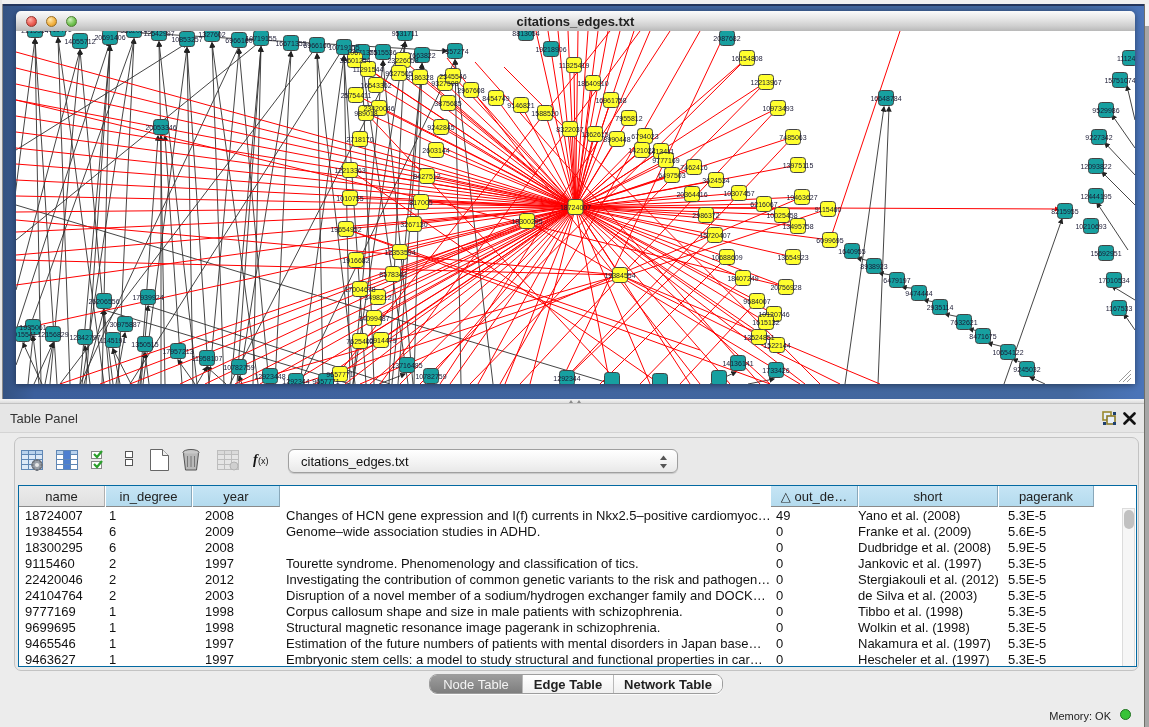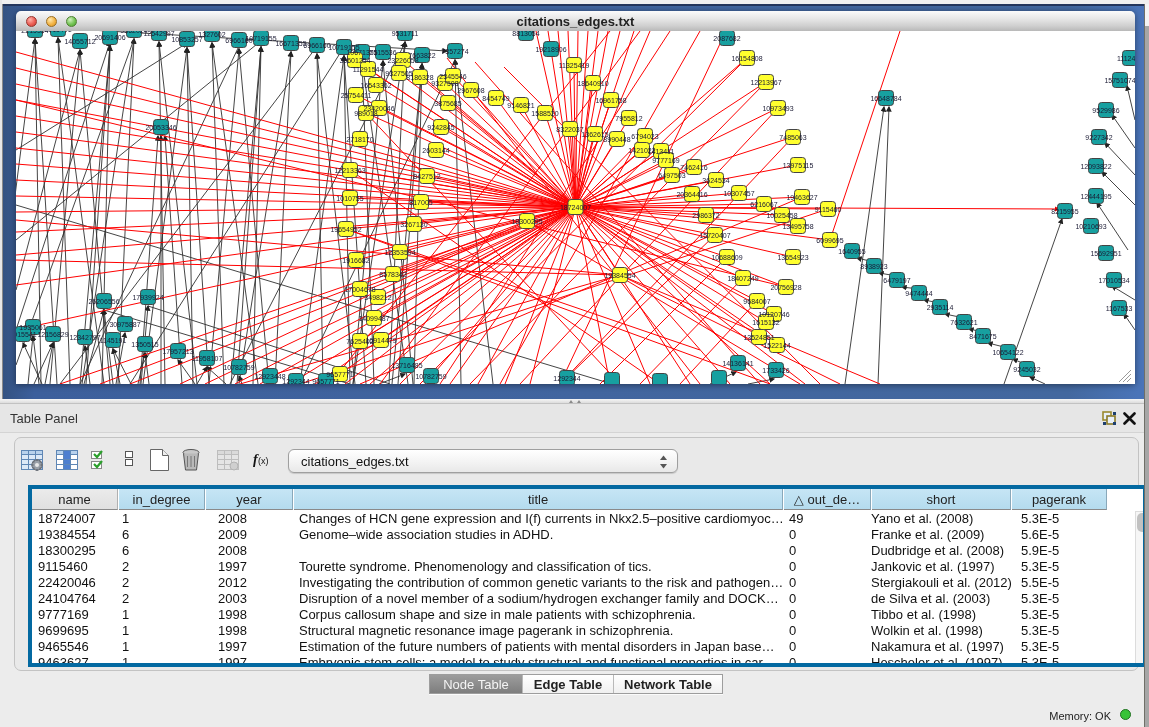--- a/index.html
+++ b/index.html
@@ -29,33 +29,33 @@
 
 #phdr{position:absolute;left:0;top:404px;width:1145px;height:29px;background:#e6e6e6;border-bottom:1px solid #d4d4d4}
 #phdr .t{position:absolute;left:10px;top:7px;font-size:13px;color:#333}
 #pbody{position:absolute;left:0;top:433px;width:1145px;height:294px;background:#ececec}
 #gbox{position:absolute;left:14px;top:4px;width:1125px;height:234px;background:#e9e9e9;border:1px solid #c3c3c3;border-radius:7px}
 
 #drop{position:absolute;left:273px;top:11px;width:390px;height:24px;border:1px solid #9f9f9f;border-radius:6px;
  background:linear-gradient(#fff,#f2f2f2 60%,#e8e8e8);box-shadow:0 1px 1px rgba(0,0,0,.15)}
 #drop .dt{position:absolute;left:12px;top:4px;font-size:13px;color:#111}
 
-#tbl{position:absolute;left:13px;top:47px;width:1119px;height:182px;background:#fff;border:4px solid #0369a1;overflow:hidden}
+#tbl{position:absolute;left:3px;top:47px;width:1119px;height:182px;background:#fff;border:1px solid #0369a1;overflow:hidden}
 .th{position:absolute;top:0;height:21px;background:linear-gradient(#c6e5f5,#b4dbee);border-right:1px solid #89a8ba;border-bottom:1px solid #8a8a8a;
  font-size:13px;color:#222;text-align:center;line-height:21px}
 .th.gray{background:linear-gradient(#ebebeb,#e0e0e0);border-right:1px solid #b0b0b0}
 .tr{position:absolute;left:0;width:1076px;height:16px;font-size:13px;color:#111;white-space:nowrap}
 .c{position:absolute;top:0;height:16px;line-height:15px;overflow:hidden}
 .c0{left:6px;width:80px}.c1{left:90px;width:84px}.c2{left:186px;width:78px}
 .c3{left:267px;width:484px}.c4{left:757px;width:85px}
 .c5{left:839px;width:140px;text-align:left}.c6{left:989px;width:95px}
 #sbar{position:absolute;left:1103px;top:22px;width:13px;height:159px;background:#f6f6f6;border:1px solid #dcdcdc}
 #sth{position:absolute;left:1104.5px;top:24px;width:10px;height:19px;background:#c1c1c1;border-radius:5px}
 
-#tabs{position:absolute;left:429px;top:241px;height:20px;border:1px solid #9d9d9d;border-radius:0;overflow:hidden;
+#tabs{position:absolute;left:429px;top:241px;height:20px;border:1px solid #9d9d9d;border-radius:8px;overflow:hidden;
  background:#fff;box-shadow:0 1px 0 rgba(255,255,255,.8)}
 .tab{float:left;height:20px;line-height:19px;font-size:13px;font-weight:bold;color:#222;text-align:center;background:linear-gradient(#fff,#eee)}
 .tab.sel{background:linear-gradient(#9d9d9d,#7a7a7a);color:#f4f4f4;font-weight:normal}
 .tab+.tab{border-left:1px solid #b9b9b9}
 #mem{position:absolute;right:34px;top:277px;font-size:11px;color:#222}
 #memdot{position:absolute;left:1120px;top:276px;width:11px;height:11px;border-radius:50%;background:#37c337;border:1px solid #1f701f}
 </style></head>
 <body>
 <div id="scr">
  <div id="blue"></div>
@@ -699,21 +699,20 @@
           <div class="dt">citations_edges.txt</div>
      <svg width="9" height="14" viewBox="0 0 9 14" style="position:absolute;right:9px;top:5px">
        <path d="M4.5,0.5L8,5H1z" fill="#555"></path>
             <path d="M4.5,13.5L8,9H1z" fill="#555"></path>
      </svg>
    </div>
    <div id="tbl">
      <div class="th gray" style="left:0;width:86px">name</div>
      <div class="th" style="left:87px;width:86px">in_degree</div>
      <div class="th" style="left:174px;width:87px">year</div>
-     <div class="th" style="left:262px;width:489px">title</div>
      <div class="th" style="left:752px;width:87px">△ out_de…</div>
      <div class="th" style="left:840px;width:139px">short</div>
      <div class="th" style="left:980px;width:95px">pagerank</div>
      <div id="rows" style="position:absolute;left:0;top:22px;width:1076px;height:160px">
 <div class="tr" style="top:0px">
               <div class="c c0">18724007</div>
               <div class="c c1">1</div>
               <div class="c c2">2008</div>
               <div class="c c3">Changes of HCN gene expression and I(f) currents in Nkx2.5–positive cardiomyoc…</div>
               <div class="c c4">49</div>

